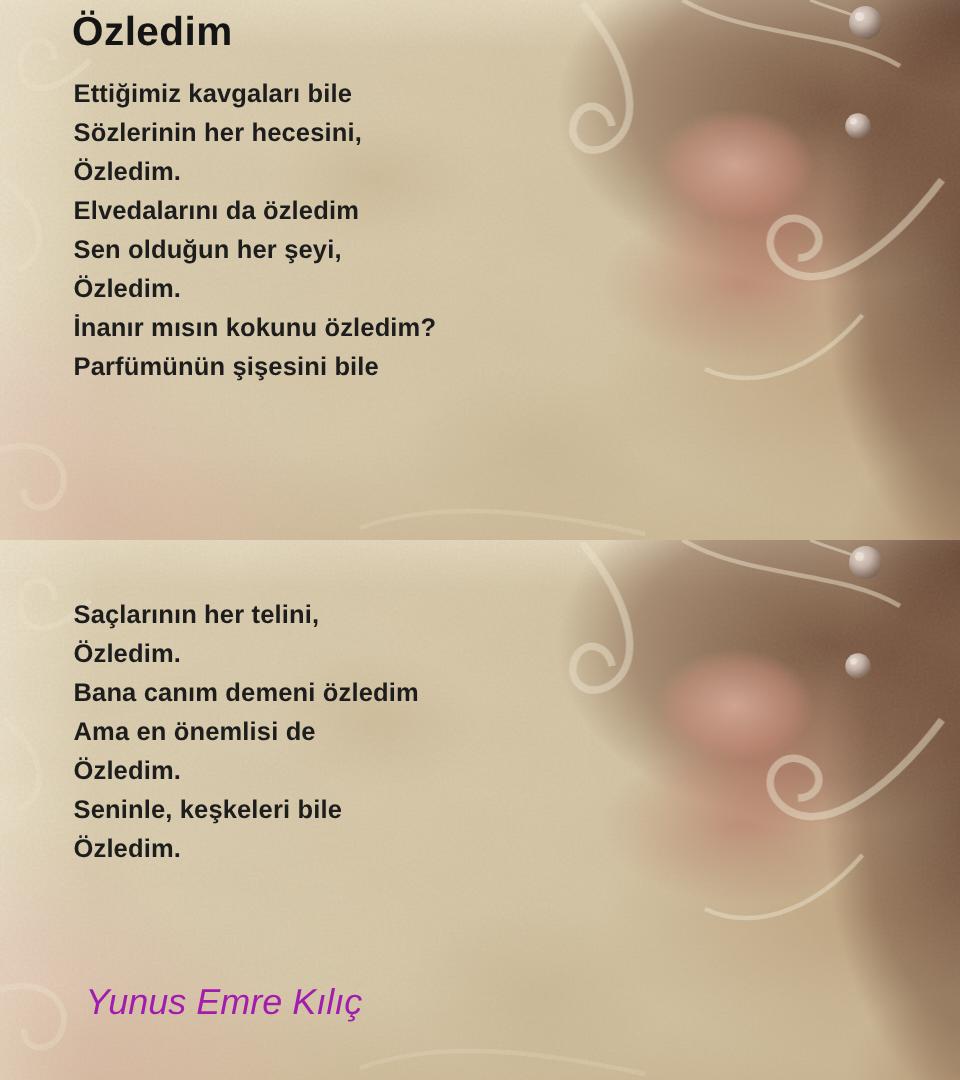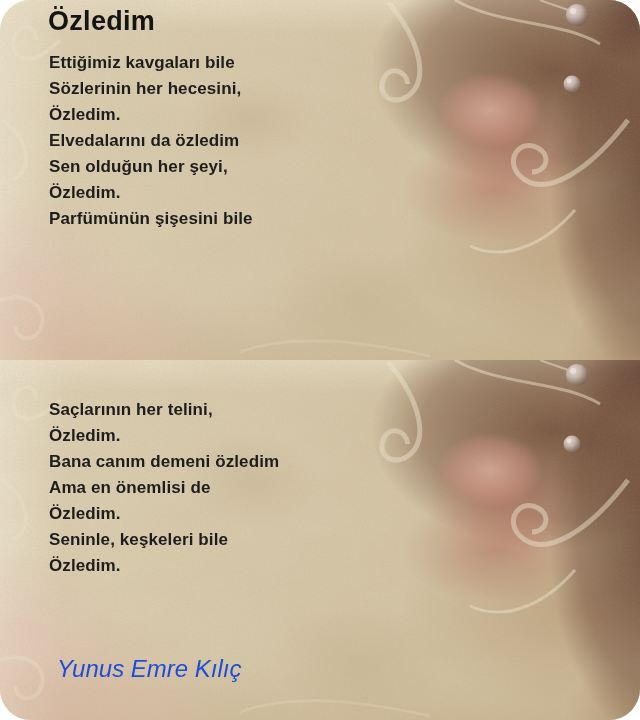--- a/index.html
+++ b/index.html
@@ -2,21 +2,20 @@
 <html><head>
 <meta charset="utf-8">
 <style>
   html, body { margin: 0; padding: 0; background: #ffffff; }
   .page {
     position: relative;
     width: 640px;
     height: 720px;
     overflow: hidden;
     font-family: "Liberation Sans", sans-serif;
-    border-radius: 31px;
   }
   
   .tile {
     position: absolute;
     left: 0;
     width: 640px;
     height: 360px;
     background:
       
       radial-gradient(ellipse 70px 50px at 490px 110px, rgba(232,186,170,0.70) 0%, rgba(213,148,132,0.40) 55%, rgba(213,148,132,0) 75%),
@@ -52,21 +51,21 @@
     font-size: 27px; font-weight: bold; letter-spacing: 0.3px; color: #141414;
   }
   .stanza {
     position: absolute; left: 49px;
     font-size: 17px; font-weight: bold; line-height: 26px; letter-spacing: 0.1px;
   }
   .stanza-1 { top: 50px; }
   .stanza-2 { top: 397px; }
   .poem-author {
     position: absolute; left: 57px; top: 655px;
-    font-size: 24px; font-style: italic; font-weight: normal; color: #1d4ed8;
+    font-size: 24px; font-style: italic; font-weight: normal; color: #a21caf;
   }
 </style>
 </head>
 <body>
 
 <div class="page">
 
   <div class="tile tile-1">
     <svg class="ornaments" width="640" height="360">
       <defs>
@@ -143,20 +142,21 @@
   <div class="content">
     <h1 class="poem-title">Özledim</h1>
 
     <div class="stanza stanza-1">
       <div class="line">Ettiğimiz kavgaları bile</div>
       <div class="line">Sözlerinin her hecesini,</div>
       <div class="line">Özledim.</div>
       <div class="line">Elvedalarını da özledim</div>
       <div class="line">Sen olduğun her şeyi,</div>
       <div class="line">Özledim.</div>
+      <div class="line">İnanır mısın kokunu özledim?</div>
       <div class="line">Parfümünün şişesini bile</div>
     </div>
 
     <div class="stanza stanza-2">
       <div class="line">Saçlarının her telini,</div>
       <div class="line">Özledim.</div>
       <div class="line">Bana canım demeni özledim</div>
       <div class="line">Ama en önemlisi de</div>
       <div class="line">Özledim.</div>
       <div class="line">Seninle, keşkeleri bile</div>

